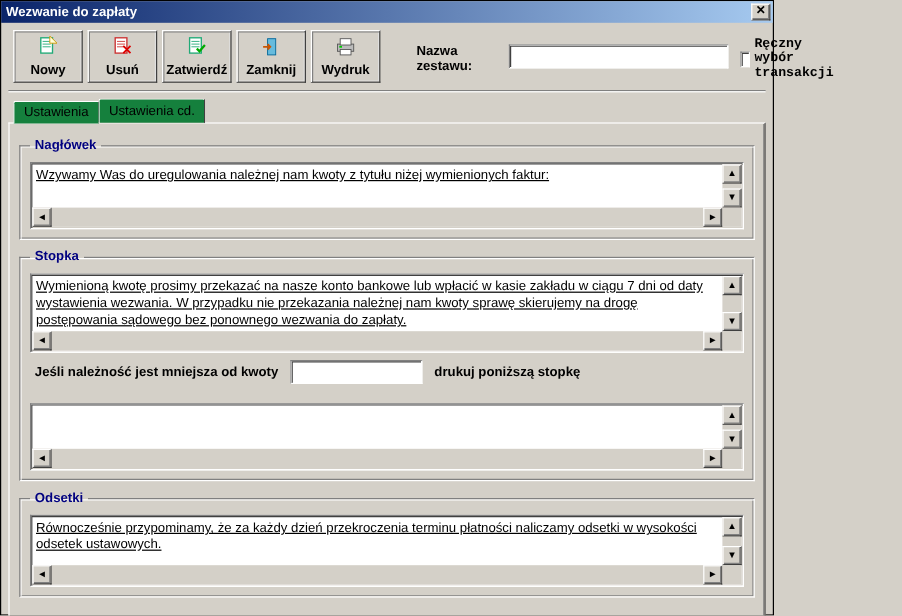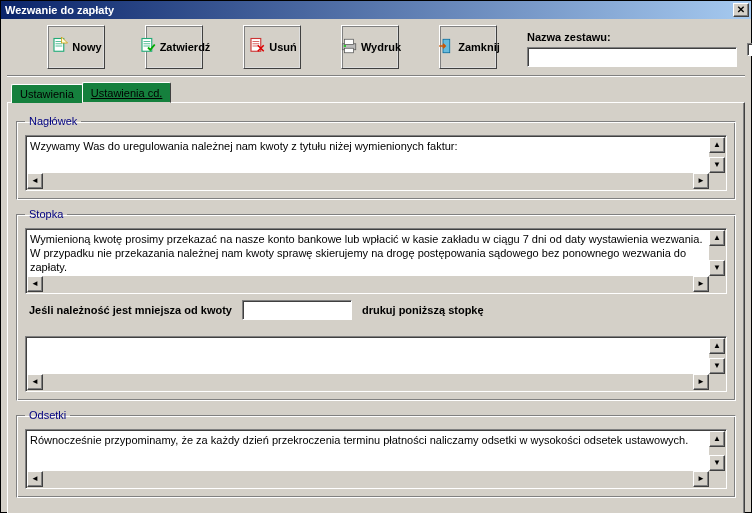--- a/index.html
+++ b/index.html
@@ -4,21 +4,21 @@
 <style>
   * { box-sizing: border-box; }
   html, body {
     margin: 0; padding: 0;
     font-family: "Tahoma", "MS Sans Serif", sans-serif;
     font-size: 11px;
     background: #d4d0c8;
     color: #000;
   }
   .window {
-    width: 752px;
+    width: 645px;
     height: 513px;
     background: #d4d0c8;
     position: relative;
     border: 1px solid #000;
   }
   .titlebar {
     height: 18px;
     background: linear-gradient(to right, #0a246a, #a6caf0);
     color: #fff;
     font-weight: bold;
@@ -54,30 +54,29 @@
   }
   .tbtn {
     width: 58px;
     height: 44px;
     border: 1px solid #fff;
     border-right-color: #404040;
     border-bottom-color: #404040;
     box-shadow: 1px 1px 0 #808080 inset, -1px -1px 0 #dfdfdf inset;
     background:#d4d0c8;
     display:flex;
-    flex-direction:row;
+    flex-direction:column;
     align-items:center;
     justify-content:center;
     gap:2px;
     font-weight:bold;
     font-size:11px;
     cursor:pointer;
     margin-right:4px;
     user-select:none;
-    margin-left:36px;
   }
   .tbtn svg { width:20px; height:18px; }
   .right-area {
     flex:1;
     display:flex;
     align-items:center;
     gap:10px;
     padding-left: 20px;
     padding-top: 6px;
   }
@@ -135,21 +134,20 @@
     font-size:11px;
     cursor:pointer;
     position:relative;
     margin-right:-1px;
   }
   .tab.active {
     border-bottom:1px solid #d4d0c8;
     z-index:3;
     padding-top:4px;
     margin-top:-2px;
-    text-decoration:underline;
   }
   .tab-panel {
     margin: 0 6px 6px 6px;
     border:1px solid #fff;
     border-right-color:#404040;
     border-bottom-color:#404040;
     box-shadow: inset -1px -1px 0 #808080;
     height: 413px;
     padding: 8px 8px;
     background:#d4d0c8;
@@ -160,39 +158,39 @@
     border-right-color:#fff;
     border-bottom-color:#fff;
     box-shadow: 1px 1px 0 #fff inset, -1px -1px 0 #808080 inset;
     margin: 4px 0 8px 0;
     padding: 8px 8px 8px 8px;
     position:relative;
   }
   fieldset.group > legend {
     padding:0 4px;
     color:#000080;
-    font-weight:normal;
+    font-weight:bold;
     font-size:11px;
     margin-top:35px;
   }
   .richtext {
     background:#fff;
     border: 1px solid #808080;
     border-right-color:#fff;
     border-bottom-color:#fff;
     box-shadow: inset 1px 1px 0 #404040, inset -1px -1px 0 #d4d0c8;
     padding: 3px 4px;
     font-size:11px;
     line-height:14px;
     overflow:hidden;
     position:relative;
     padding-right:18px; 
     padding-bottom:18px; 
   }
-  .richtext .content { min-height: 20px; }
+  .richtext .content { min-height: 20px; text-decoration: underline; }
   .scroll-v {
     position:absolute;
     right:1px; top:1px; bottom:17px;
     width:16px;
     background:#d4d0c8;
     display:flex; flex-direction:column; justify-content:space-between;
   }
   .scroll-h {
     position:absolute;
     left:1px; right:17px; bottom:1px;
@@ -244,64 +242,64 @@
               <path d="M15 13l6 6M21 13l-6 6" stroke="#d00" stroke-width="0"></path>
               <polygon points="14,0 22,8 14,8" fill="#ffd" stroke="#c90"></polygon>
             </svg>
         </span>
         <span>Nowy</span>
       </div>
 
       <div class="tbtn">
         <span>
           <svg viewBox="0 0 24 24">
+              <rect x="4" y="2" width="13" height="17" fill="#fff" stroke="#c33" stroke-width="1.5"></rect>
+              <path d="M6 6h9M6 9h9M6 12h9" stroke="#c33" stroke-width="1"></path>
+              <path d="M13 11l8 8M21 11l-8 8" stroke="#d00" stroke-width="2"></path>
+            </svg>
+        </span>
+        <span>Usuń</span>
+      </div>
+
+      <div class="tbtn">
+        <span>
+          <svg viewBox="0 0 24 24">
               <rect x="4" y="2" width="13" height="17" fill="#fff" stroke="#2a7" stroke-width="1.5"></rect>
               <path d="M6 6h9M6 9h9M6 12h9" stroke="#2a7" stroke-width="1"></path>
               <path d="M12 14l3 3 6-7" stroke="#0a0" stroke-width="2.5" fill="none"></path>
             </svg>
         </span>
         <span>Zatwierdź</span>
       </div>
 
       <div class="tbtn">
         <span>
           <svg viewBox="0 0 24 24">
-              <rect x="4" y="2" width="13" height="17" fill="#fff" stroke="#c33" stroke-width="1.5"></rect>
-              <path d="M6 6h9M6 9h9M6 12h9" stroke="#c33" stroke-width="1"></path>
-              <path d="M13 11l8 8M21 11l-8 8" stroke="#d00" stroke-width="2"></path>
-            </svg>
-        </span>
-        <span>Usuń</span>
+              <rect x="8" y="3" width="9" height="18" fill="#6bd" stroke="#069"></rect>
+              <path d="M3 12h8M8 9l3 3-3 3" stroke="#c50" stroke-width="2" fill="none"></path>
+            </svg>
+        </span>
+        <span>Zamknij</span>
       </div>
 
       <div class="tbtn">
         <span>
           <svg viewBox="0 0 24 24">
               <rect x="3" y="9" width="18" height="8" fill="#bbb" stroke="#555"></rect>
               <rect x="6" y="3" width="12" height="7" fill="#fff" stroke="#555"></rect>
               <rect x="6" y="15" width="12" height="6" fill="#fff" stroke="#555"></rect>
               <rect x="5" y="11" width="3" height="2" fill="#0c0"></rect>
             </svg>
         </span>
         <span>Wydruk</span>
       </div>
-
-      <div class="tbtn">
-        <span>
-          <svg viewBox="0 0 24 24">
-              <rect x="8" y="3" width="9" height="18" fill="#6bd" stroke="#069"></rect>
-              <path d="M3 12h8M8 9l3 3-3 3" stroke="#c50" stroke-width="2" fill="none"></path>
-            </svg>
-        </span>
-        <span>Zamknij</span>
-      </div>
     </div>
 
     <div class="right-area">
-      <div style="display:flex;flex-direction:column;gap:4px;">
+      <div style="display:flex;flex-direction:row;gap:4px;">
         <span class="label-bold">Nazwa zestawu:</span>
         <input class="input-sunken" style="width: 210px;" value="">
       </div>
       <div class="checkbox-wrap">
         <div class="cb"></div>
         <span>Ręczny wybór transakcji</span>
       </div>
     </div>
   </div>
 

